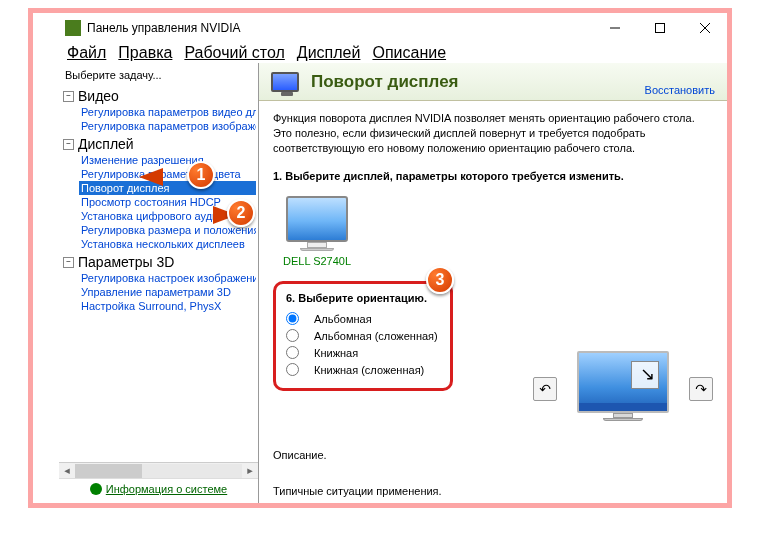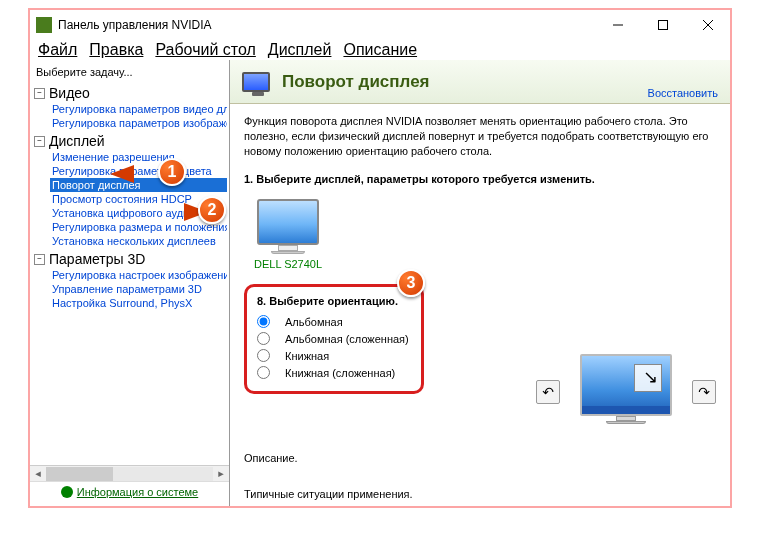--- a/index.html
+++ b/index.html
@@ -1,21 +1,21 @@
 <!DOCTYPE html>
 <html><head>
 <meta charset="utf-8">
 <style>
   * { box-sizing: border-box; margin: 0; padding: 0; }
   body { font-family: "Segoe UI", Tahoma, sans-serif; font-size: 11px; background: #fff; }
   .outer-shadow { width: 760px; height: 535px; position: relative; }
   .window {
     position: absolute; left: 28px; top: 8px; width: 704px; height: 500px;
-    background: #fff; border: 2px solid #fca5a5;
-    display: flex; flex-direction: column;
+    background: #fff; border: 5px solid #fca5a5;
+    display: flex; flex-direction: column; padding-left: 26px;
   }
   .titlebar {
     height: 30px; display: flex; align-items: center; padding: 0 0 0 6px;
     background: #fff;
   }
   .titlebar .app-icon {
     width: 16px; height: 16px; background: #4a7c1d; margin-right: 6px;
     display: inline-block;
   }
   .titlebar .title { flex: 1; color: #000; font-size: 12px; }
@@ -276,21 +276,21 @@
 
           <div class="step-title">1. Выберите дисплей, параметры которого требуется изменить.</div>
           <div class="monitor-card">
             <div class="monitor-img"></div>
             <div class="monitor-stand"></div>
             <div class="monitor-base"></div>
             <div class="monitor-label">DELL S2740L</div>
           </div>
 
           <div class="orient-box">
-            <div class="step-title">8. Выберите ориентацию.</div>
+            <div class="step-title">6. Выберите ориентацию.</div>
             <label class="radio-row">
               <input type="radio" name="or" checked="" style="">
               <span>Альбомная</span>
             </label>
             <label class="radio-row">
               <input type="radio" name="or" style="">
               <span>Альбомная (сложенная)</span>
             </label>
             <label class="radio-row">
               <input type="radio" name="or" style="">

